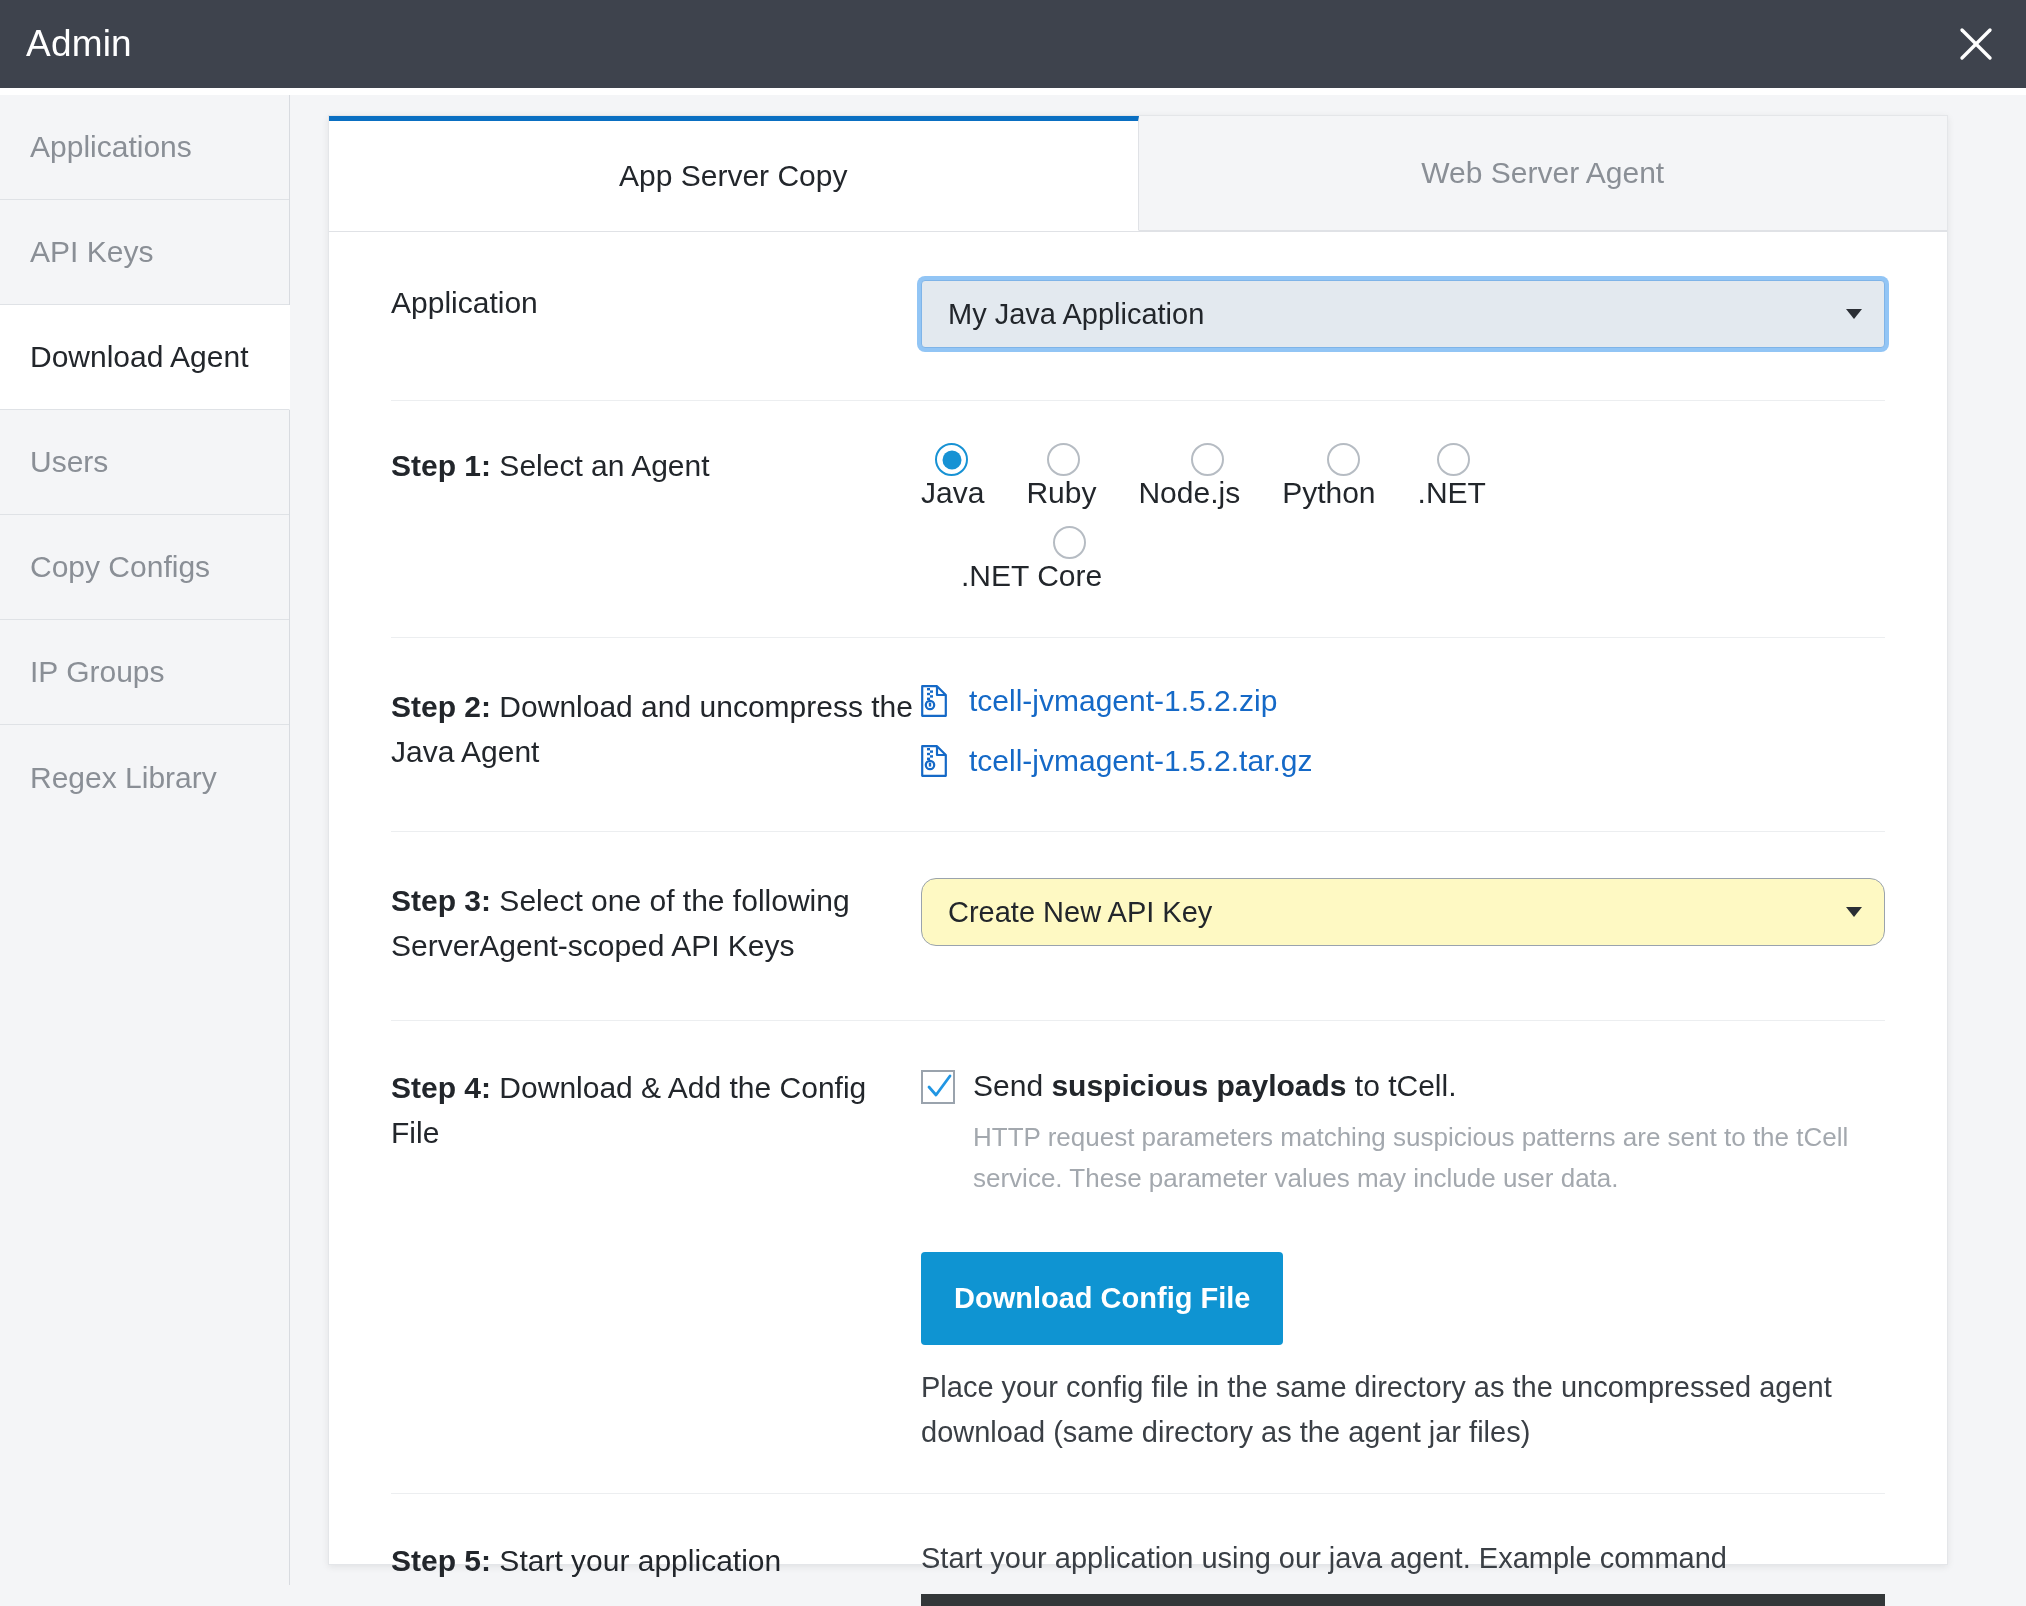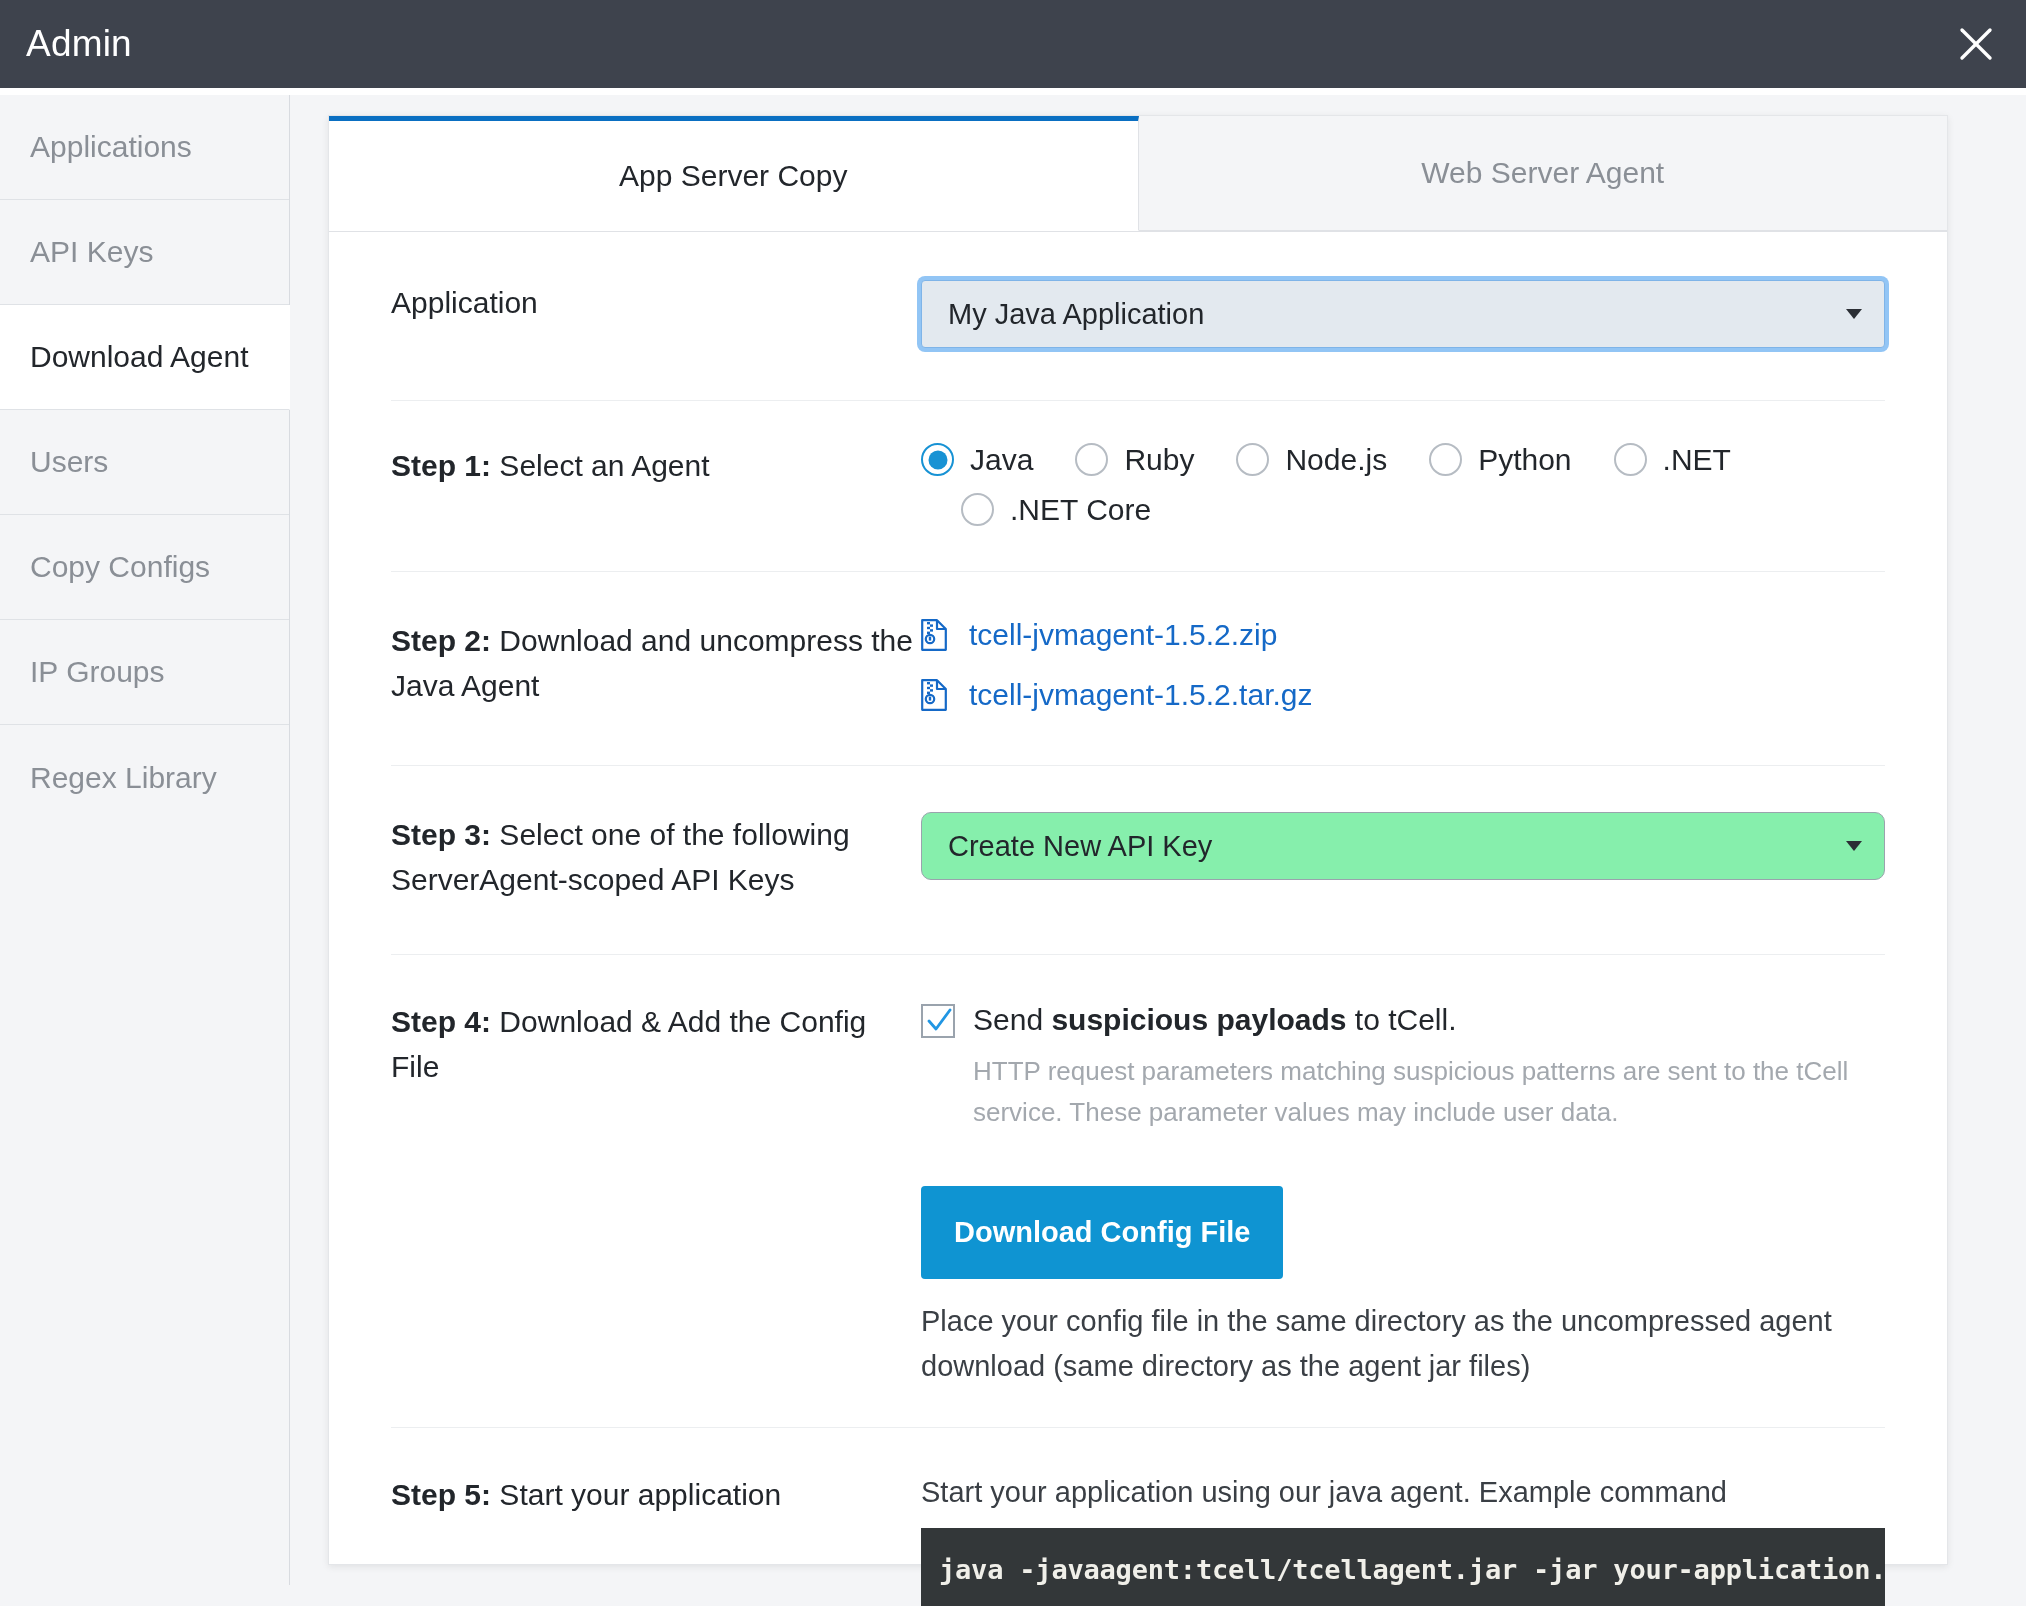--- a/index.html
+++ b/index.html
@@ -139,22 +139,22 @@
   .row-step2    { padding: 46px 0 53px 0; }
   .row-step3    { padding: 46px 0 52px 0; }
   .row-step4    { padding: 44px 0 38px 0; }
   .row-step5    { padding: 44px 0 40px 0; }
 
   
   .select {
     position: relative;
     height: 68px;
     border: 1px solid #9aa3ad;
-    border-radius: 10px;
-    background: #86efac;
+    border-radius: 15px;
+    background: #fef9c3;
     display: flex;
     align-items: center;
     padding: 0 44px 0 26px;
     font-size: 29px;
     color: #22262b;
     cursor: pointer;
   }
   .select.focused {
     background: #e3e9ef;
     border-color: #7fb4e8;
@@ -170,23 +170,24 @@
     border-right: 8px solid transparent;
     border-top: 10px solid #2b2f35;
   }
 
   
   .radio-grid { display: block; }
   .radio-line { display: flex; align-items: center; }
   .radio-line.second { margin-top: 16px; padding-left: 40px; }
   .radio-opt {
     display: flex;
-    align-items: flex-start;
+    align-items: flex-end;
     margin-right: 42px;
     cursor: pointer;
+    flex-direction: column;
   }
   .radio-circle {
     width: 33px; height: 33px;
     border-radius: 50%;
     border: 2px solid #b6bcc3;
     background: #fff;
     margin-right: 16px;
     flex: 0 0 33px;
     position: relative;
   }

